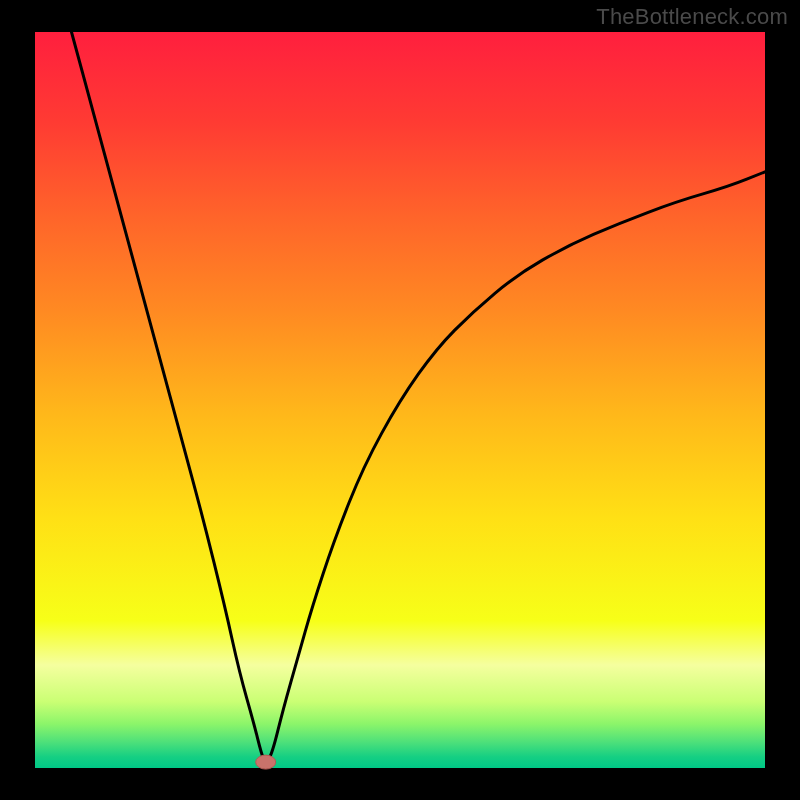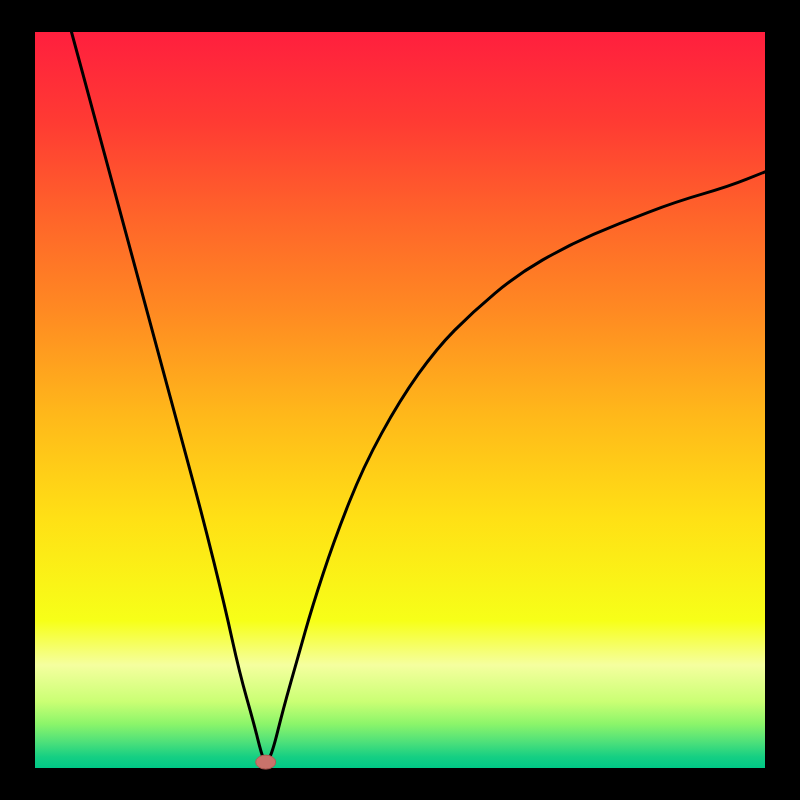--- a/index.html
+++ b/index.html
@@ -32,20 +32,21 @@
   svg {
     position: absolute;
     top: 0;
     left: 0;
   }
 </style>
 </head>
 <body>
 
 <div class="frame">
+  <div class="watermark">TheBottleneck.com</div>
   <svg id="chart-svg" width="800" height="800" viewBox="0 0 800 800">
     <defs>
       <linearGradient id="bg-grad" x1="0" y1="0" x2="0" y2="1">
           <stop offset="0%" stop-color="#ff1f3e"></stop>
           <stop offset="12%" stop-color="#ff3a33"></stop>
           <stop offset="25%" stop-color="#ff642a"></stop>
           <stop offset="38%" stop-color="#ff8a22"></stop>
           <stop offset="52%" stop-color="#ffb81a"></stop>
           <stop offset="66%" stop-color="#ffe015"></stop>
           <stop offset="80%" stop-color="#f7ff18"></stop>

